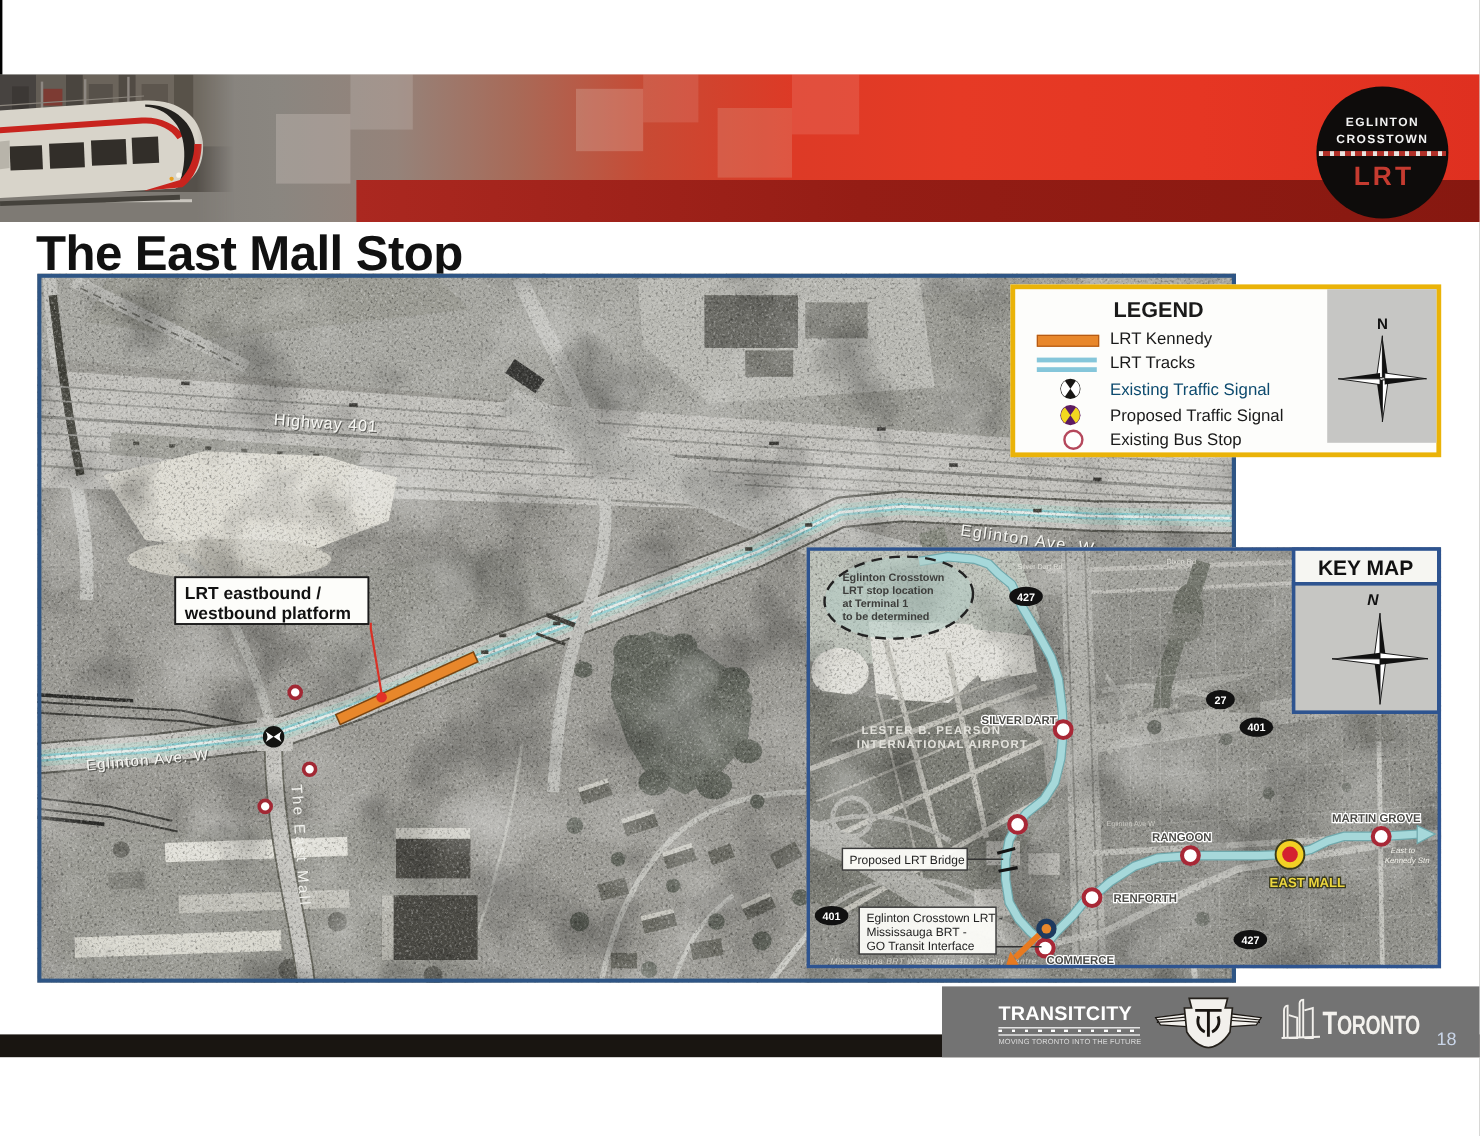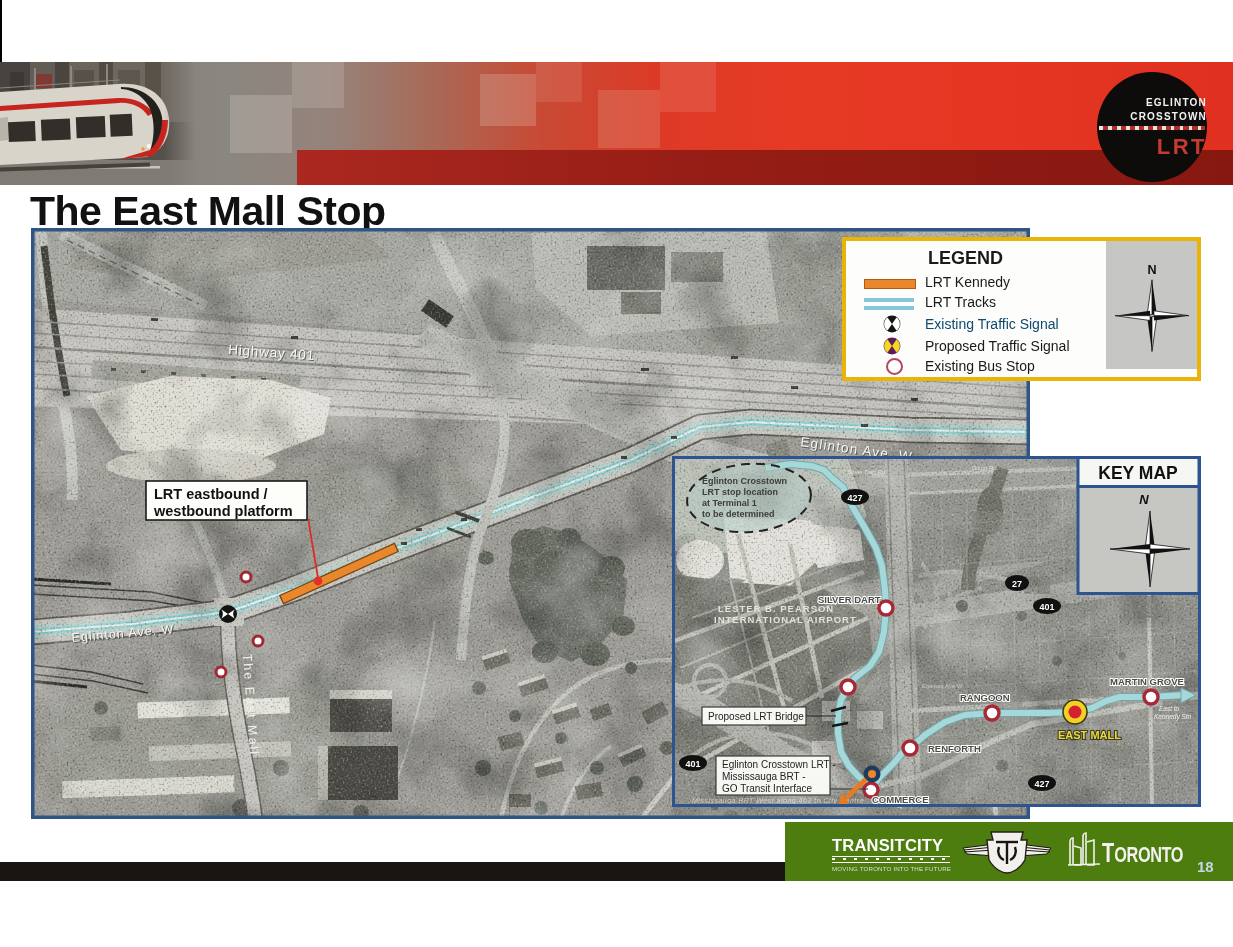--- a/index.html
+++ b/index.html
@@ -63,21 +63,21 @@
         <rect x="110" y="54" width="22" height="22"></rect>
       </g>
       <path d="M150,88 C158,80 162,70 162,58 L168,58 C168,74 161,88 152,94 L120,97 Z" fill="#c8241e"></path>
       <circle cx="149" cy="84" r="2.2" fill="#f8f4ea"></circle>
       <circle cx="143" cy="87" r="1.8" fill="#e8a020"></circle>
       <path d="M0,56 L8,55 L8,78 L0,79 Z" fill="#b8b4aa"></path>
       <rect x="0" y="103" width="150" height="4" fill="#45423c" transform="rotate(-2 75 105)"></rect>
     </g>
   </svg>
 
-  <div class="abs" style="left:1097px;top:10px;width:110px;height:110px;border-radius:50%;background:#0e0c0b;text-align:right">
+  <div class="abs" style="left:1097px;top:10px;width:110px;height:110px;border-radius:50%;background:#0e0c0b;text-align:center">
     <div style="margin-top:24px;color:#f2f2f2;font-size:10px;font-weight:bold;letter-spacing:1.2px;line-height:13.5px">EGLINTON<br>CROSSTOWN</div>
     <div style="margin-top:3px;height:3.5px;background:#b03028;background-image:repeating-linear-gradient(90deg,#e8e4e0 0 3.5px,#b03028 3.5px 9px);margin-left:2px;margin-right:2px"></div>
     <div style="margin-top:4px;color:#c53b30;font-size:22px;font-weight:bold;letter-spacing:2.5px;text-indent:2.5px">LRT</div>
   </div>
 </div>
 
 <div class="abs" style="left:30px;top:188px;font-size:41px;font-weight:bold;color:#111;letter-spacing:-0.5px">The East Mall Stop</div>
 
 <svg class="abs" style="left:31px;top:228px" width="999" height="591" viewBox="0 0 999 591">
 <defs>
@@ -685,21 +685,21 @@
     <polygon points="-40,0 0,-5 0,0" fill="#111"></polygon>
     <polygon points="-40,0 0,5 0,0" fill="#fff" stroke="#111" stroke-width="0.8"></polygon>
     <polygon points="40,0 0,-5 0,0" fill="#fff" stroke="#111" stroke-width="0.8"></polygon>
     <polygon points="40,0 0,5 0,0" fill="#111"></polygon>
   </g>
 </g>
 </svg>
 
 <div class="abs" style="left:0;top:862px;width:1233px;height:19px;background:#191511"></div>
 
-<div class="abs" style="left:785px;top:822px;width:448px;height:59px;background:#4d7c0f">
+<div class="abs" style="left:785px;top:822px;width:448px;height:59px;background:#737373">
 
   <div class="abs" style="left:47px;top:14px;width:118px">
     <div style="color:#fff;font-size:16.5px;font-weight:bold;letter-spacing:0.2px">TRANSITCITY</div>
     <div style="margin-top:1px;height:5px;border-top:1.6px solid #fff;border-bottom:1.6px solid #fff;background-image:repeating-linear-gradient(90deg,#fff 0 3px,transparent 3px 11px);background-size:100% 2px;background-position:0 1px;background-repeat:repeat-x"></div>
     <div style="margin-top:2px;color:#ddd;font-size:6.2px;letter-spacing:0.15px;white-space:nowrap">MOVING TORONTO INTO THE FUTURE</div>
   </div>
 
   <svg class="abs" style="left:176px;top:8px" width="92" height="44" viewBox="0 0 92 44">
     <path d="M2,18 L34,14 L34,26 L6,24 Z M3,20 L33,17 M3,22 L33,20" fill="#f2f0ec" stroke="#191511" stroke-width="1"></path>
     <path d="M90,18 L58,14 L58,26 L86,24 Z M89,20 L59,17 M89,22 L59,20" fill="#f2f0ec" stroke="#191511" stroke-width="1"></path>
@@ -716,14 +716,14 @@
     <g fill="none" stroke="#f2f0ec" stroke-width="1.6">
       <path d="M3,33 L3,10 C3,7 5,6 6,6 L6,33"></path>
       <path d="M7,14 L14,16 L14,33 L7,33"></path>
       <path d="M16,33 L16,4 C16,2 18,1 19,1 L19,33"></path>
       <path d="M20,10 L27,8 L27,33 L20,33"></path>
     </g>
     <path d="M1,33 L33,32" stroke="#f2f0ec" stroke-width="1.6"></path>
   </svg>
   <div class="abs" style="left:317px;top:16px;color:#f4f2ee;font-weight:bold;white-space:nowrap;transform:scaleX(0.74);transform-origin:0 0"><span style="font-size:27px">T</span><span style="font-size:22px;letter-spacing:-0.5px">ORONTO</span></div>
 
-  <div class="abs" style="left:412px;top:36px;color:#c9d5e8;font-size:15px;font-weight:bold">18</div>
+  <div class="abs" style="left:412px;top:36px;color:#c9d5e8;font-size:15px;font-weight:normal">18</div>
 </div>
 
 </body></html>

